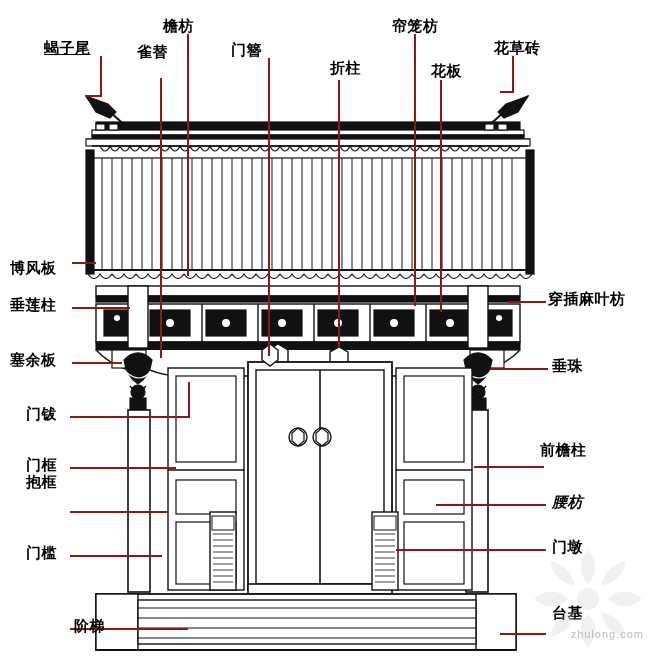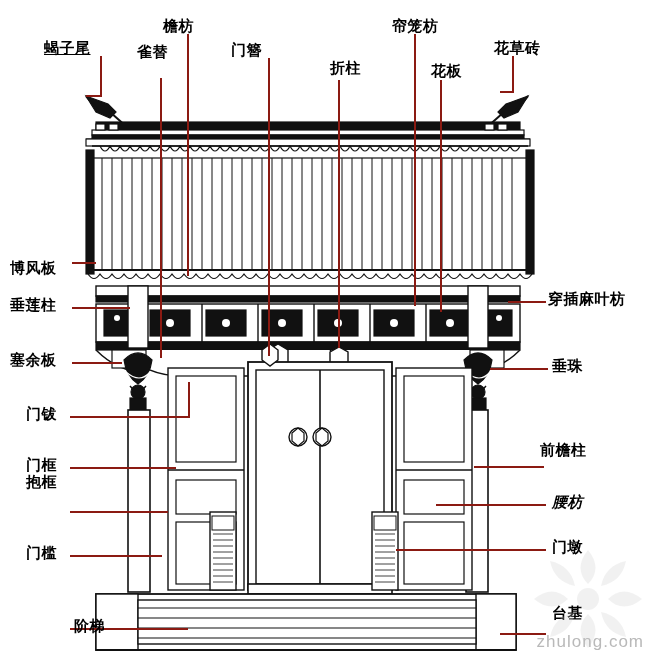--- a/index.html
+++ b/index.html
@@ -40,22 +40,22 @@
     position: absolute;
     right: 10px;
     bottom: 8px;
     width: 120px;
     height: 110px;
     opacity: 0.28;
   }
   .wm-text {
     position: absolute;
     right: 14px;
-    bottom: 10px;
-    font-size: 17px;
+    bottom: 22px;
+    font-size: 11px;
     color: #b9b9b9;
     letter-spacing: 1px;
   }
 </style>
 </head>
 <body>
 
 <div id="root">
 
   <svg id="drawing" viewBox="0 0 658 662" xmlns="http://www.w3.org/2000/svg">

